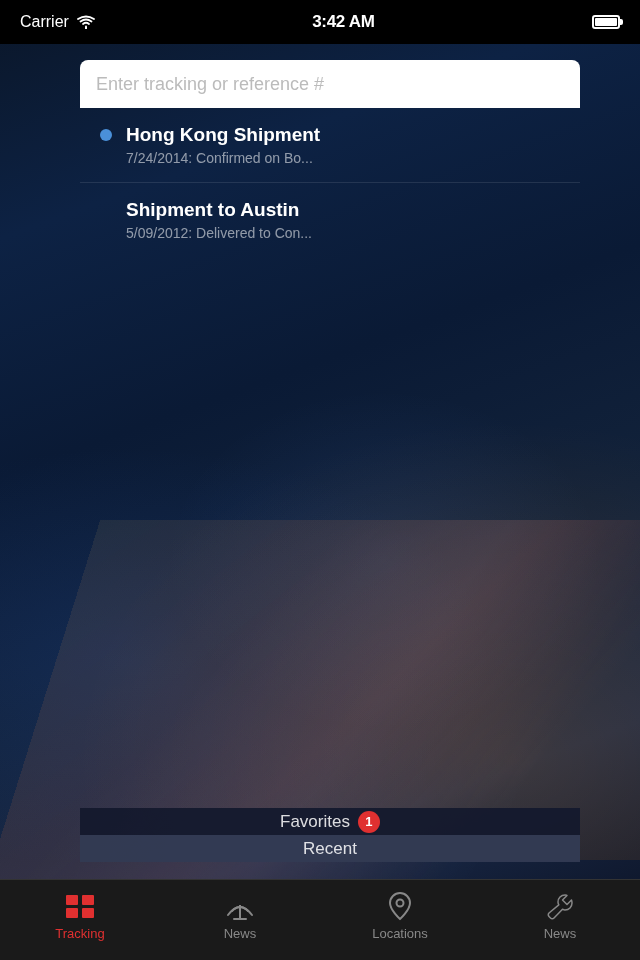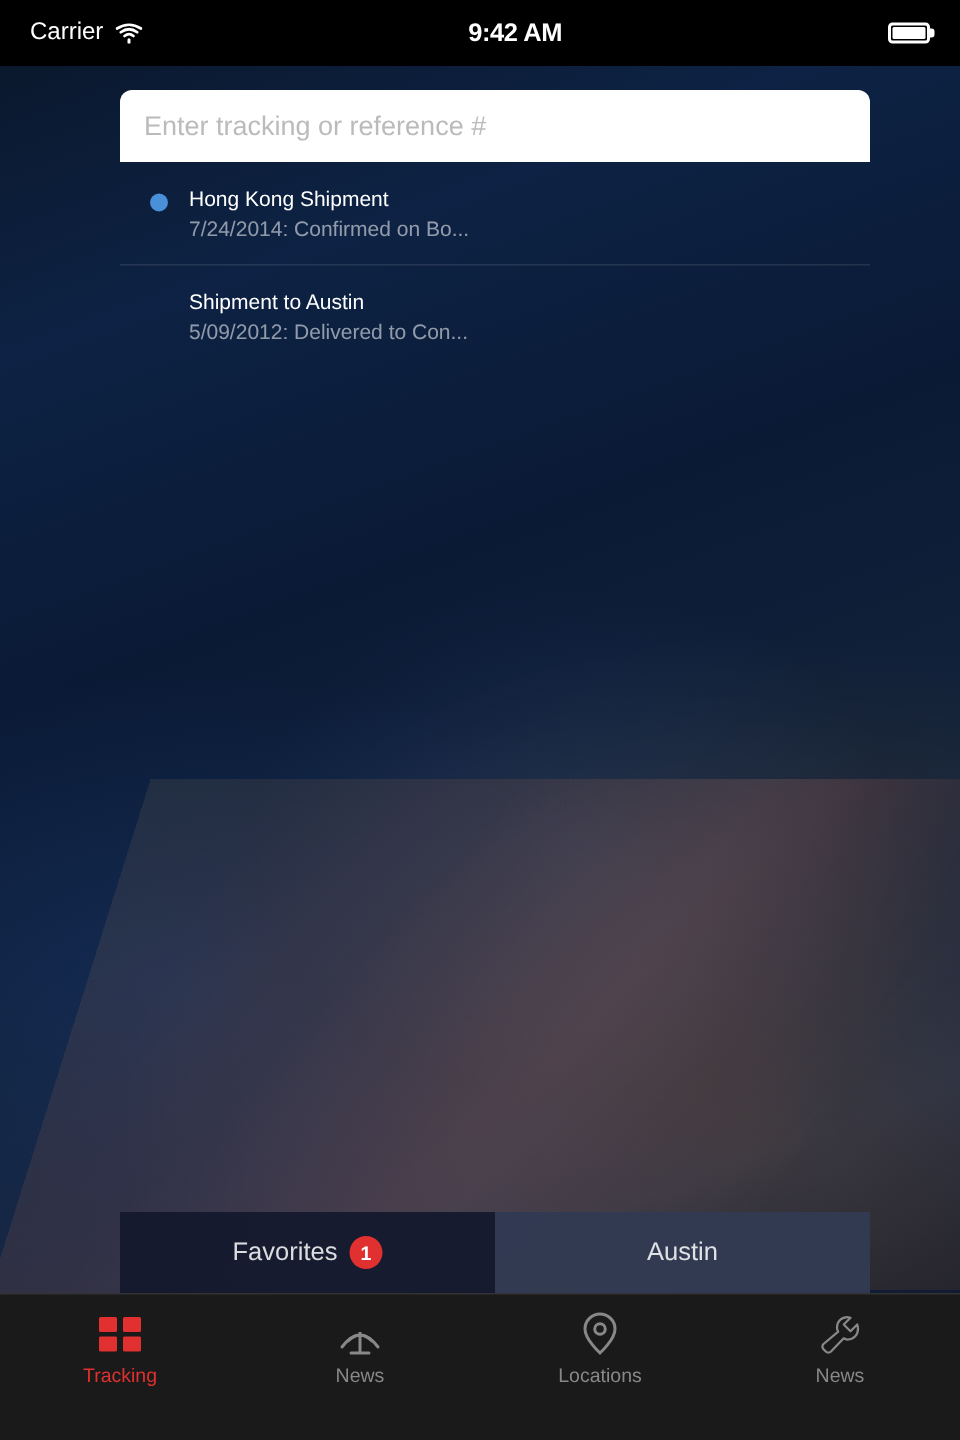--- a/index.html
+++ b/index.html
@@ -165,22 +165,22 @@
     }
 
     .item-dot.empty {
       background: transparent;
     }
 
     .item-content { flex: 1; }
 
     .item-title {
       color: #fff;
-      font-size: 14px;
-      font-weight: 400;
+      font-size: 19px;
+      font-weight: 700;
       margin-bottom: 4px;
     }
 
     .item-subtitle {
       color: rgba(255,255,255,0.55);
       font-size: 14px;
     }
 
     
     .tab-switcher {
@@ -218,21 +218,21 @@
       display: flex;
       align-items: center;
       justify-content: center;
       margin-left: 8px;
     }
 
     
     .bottom-nav {
       position: absolute;
       bottom: 0; left: 0; right: 0;
-      height: 98px;
+      height: 81px;
       background: #1a1a1a;
       border-top: 1px solid #333;
       display: flex;
       align-items: flex-start;
       padding-top: 10px;
       z-index: 20;
     }
 
     .nav-item {
       flex: 1;
@@ -292,21 +292,21 @@
     <span>Carrier</span>
     <span class="wifi-icon">
       <svg width="18" height="14" viewBox="0 0 18 14">
         <path d="M9 11.5 L9 13.5" stroke="#fff" stroke-width="2" stroke-linecap="round"></path>
         <path d="M6 9 Q9 6.5 12 9" stroke="#fff" stroke-width="1.8" fill="none" stroke-linecap="round"></path>
         <path d="M3.5 6.5 Q9 2.5 14.5 6.5" stroke="#fff" stroke-width="1.8" fill="none" stroke-linecap="round"></path>
         <path d="M1 4 Q9 -1 17 4" stroke="#fff" stroke-width="1.8" fill="none" stroke-linecap="round"></path>
       </svg>
     </span>
   </div>
-  <div class="status-center">9:42 AM</div>
+  <div class="status-center">3:42 AM</div>
   <div class="status-right">
     <div class="battery-icon">
       <div class="battery-fill"></div>
     </div>
   </div>
 </div>
 
 <div class="main-content">
 
   <div class="panel-wrapper">
@@ -330,27 +330,27 @@
     <div class="list-item">
       <div class="item-dot empty"></div>
       <div class="item-content">
         <div class="item-title">Shipment to Austin</div>
         <div class="item-subtitle">5/09/2012: Delivered to Con...</div>
       </div>
     </div>
 
   </div>
 
-  <div class="tab-switcher" style="top: auto; bottom: 0; position: absolute;">
+  <div class="tab-switcher" style="top: auto; bottom: 0; position: absolute; flex-direction: column;">
     <div class="tab-btn" style="justify-content: center;">
       <span>Favorites</span>
       <div class="badge">1</div>
     </div>
     <div class="tab-btn active">
-      <span>Austin</span>
+      <span>Recent</span>
     </div>
   </div>
 
 </div>
 
 <div class="bottom-nav">
 
   <div class="nav-item active">
     <div class="nav-icon">
       <svg width="32" height="26" viewBox="0 0 32 26" class="tracking-icon-svg">

